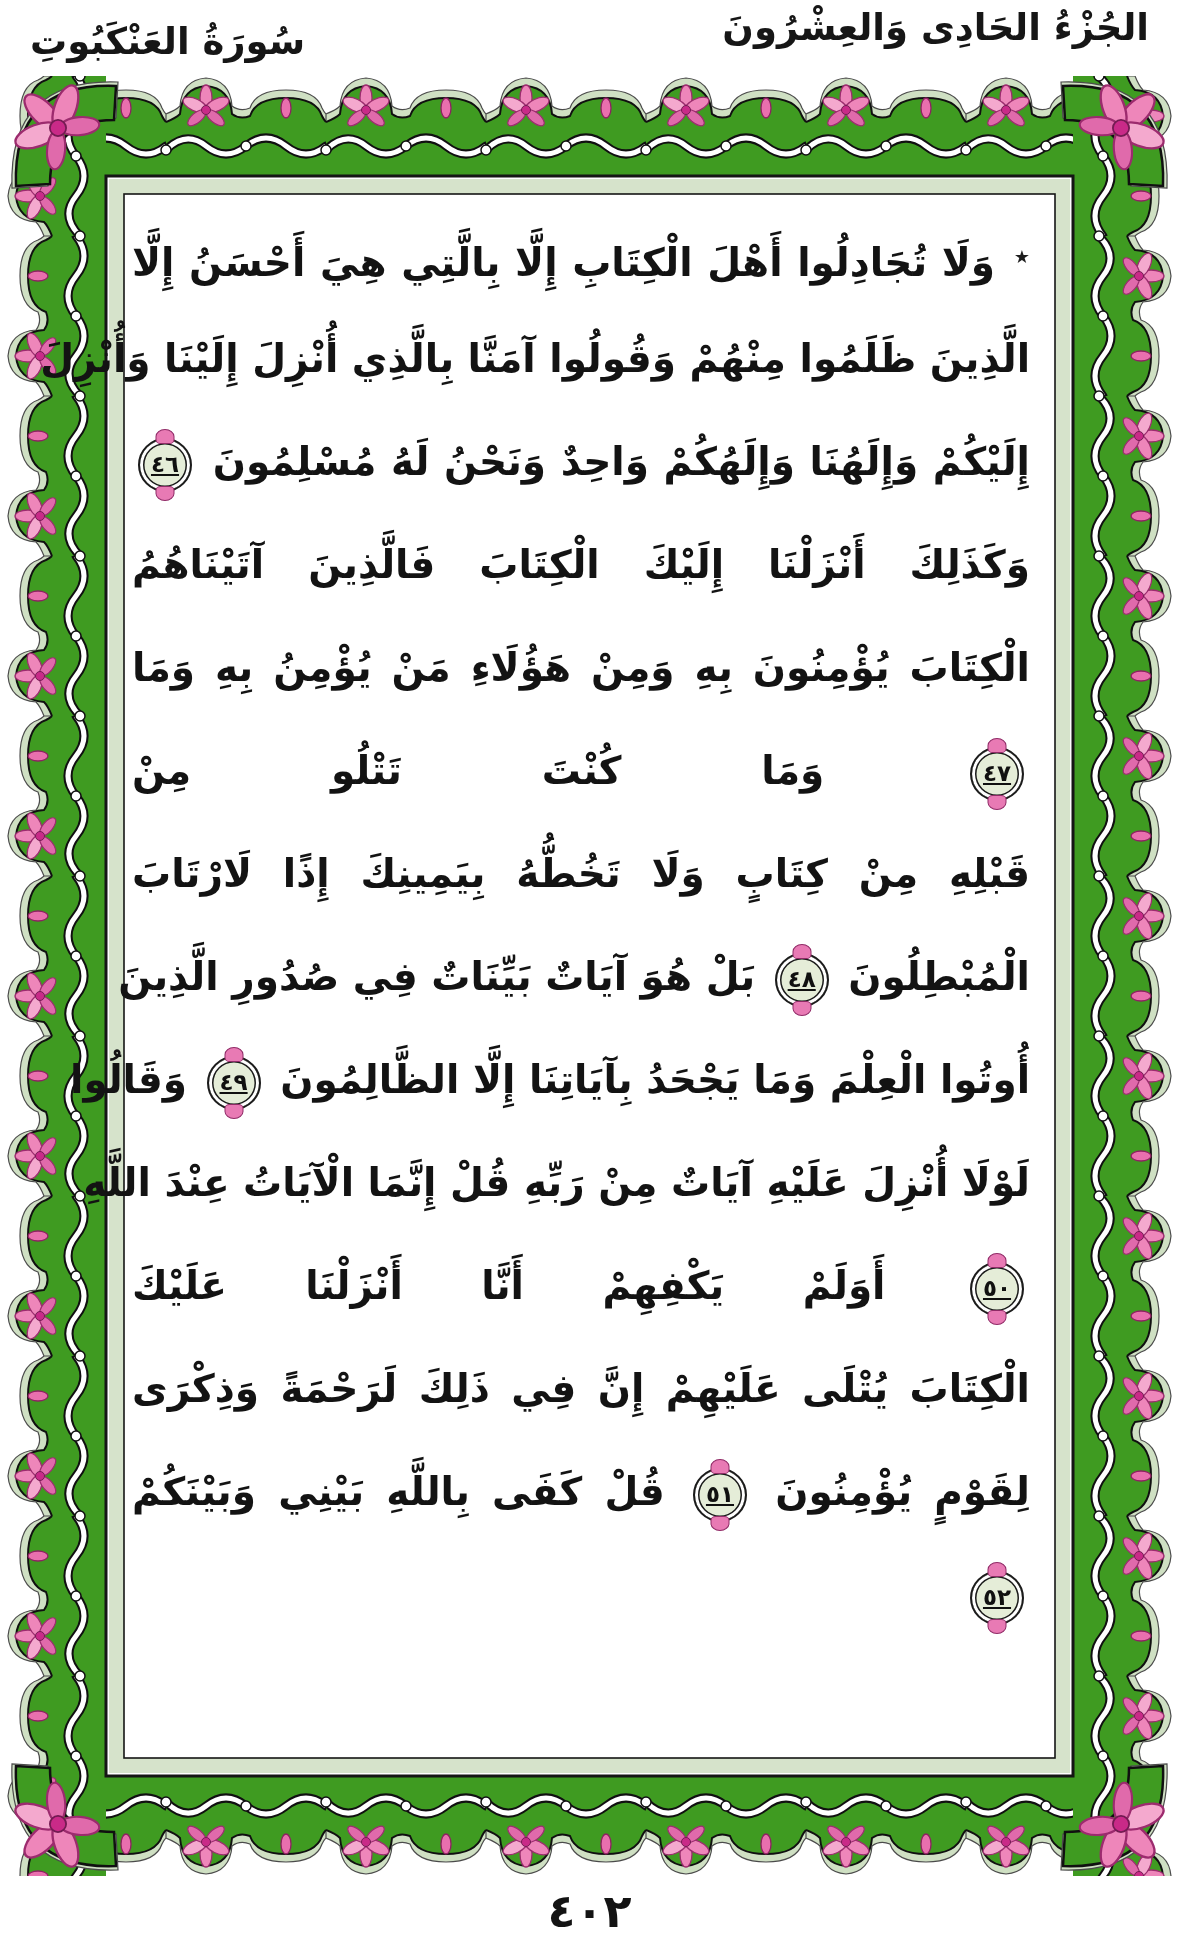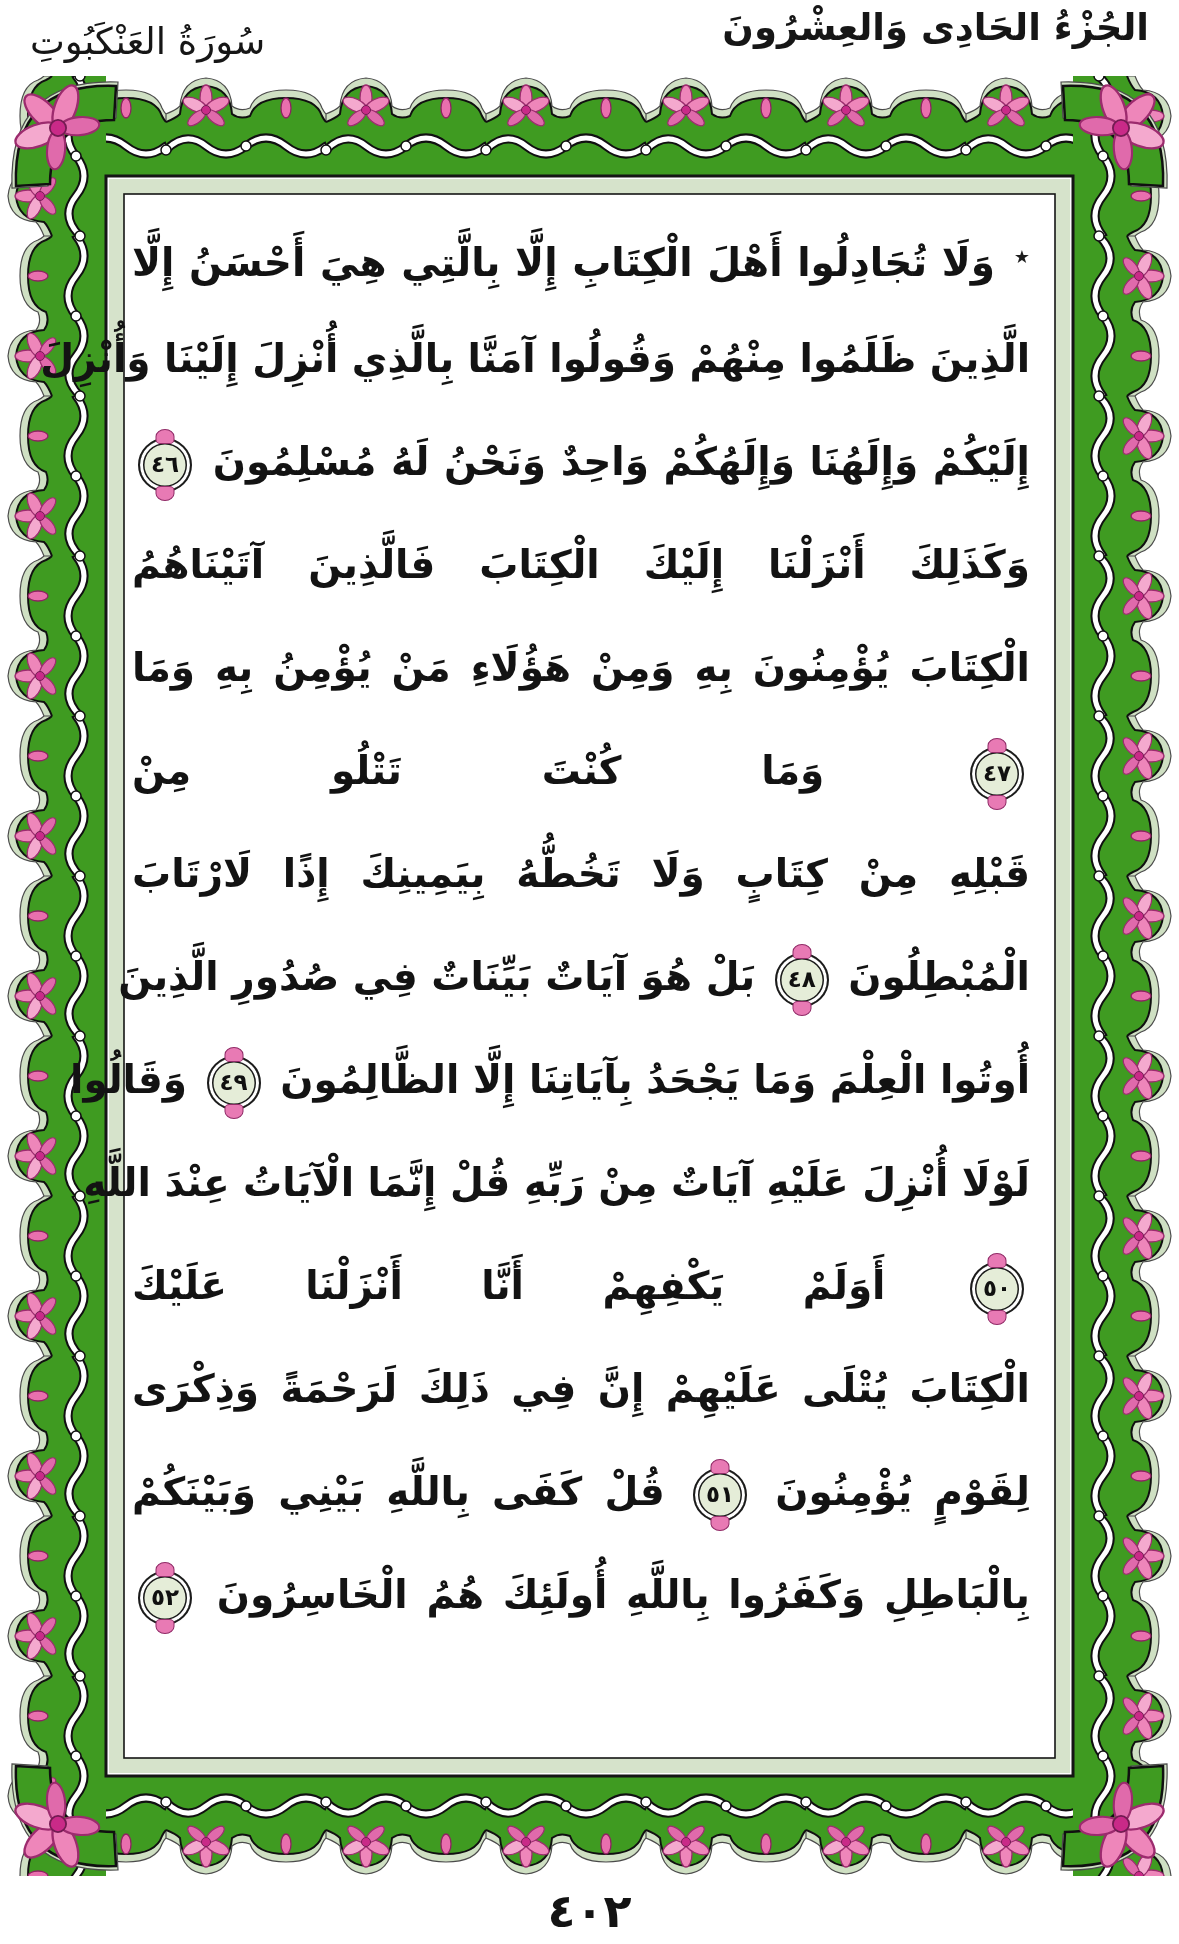--- a/index.html
+++ b/index.html
@@ -12,21 +12,21 @@
     direction:rtl;
   }
   
   .header{
     position:absolute;top:4px;right:0;left:0;
     display:flex;justify-content:space-between;align-items:flex-start;
     padding:0 30px;direction:rtl;
     color:#161616;
   }
   .juz-title{font-size:37px;font-weight:700;margin-top:2px;}
-  .surah-title{font-size:37px;font-weight:400;margin-top:16px;}
+  .surah-title{font-size:37px;font-weight:700;margin-top:16px;}
   
   .frame{position:absolute;left:6px;top:76px;}
   
   .text-area{
     position:absolute;
     left:132px;top:204px;width:898px;height:1560px;
     direction:rtl;
     color:#131313;
   }
   .line{
@@ -49,21 +49,21 @@
     vertical-align:middle;margin:0 6px;
   }
   .ayah::before,.ayah::after{
     content:"";position:absolute;left:50%;transform:translateX(-50%);
     width:17px;height:13px;background:#e87ab4;
     border:1.5px solid #8f2a66;
   }
   .ayah::before{top:-11px;border-radius:55% 55% 30% 30%;}
   .ayah::after{bottom:-11px;border-radius:30% 30% 55% 55%;}
   .ayah-num{
-    font-size:23px;font-weight:700;line-height:1;color:#101010;
+    font-size:23px;font-weight:700;line-height:1;color:#101010;text-decoration:underline;
   }
   
   .page-number{
     position:absolute;bottom:6px;left:0;right:0;
     text-align:center;font-size:46px;font-weight:700;color:#131313;
   }
 </style>
 </head>
 <body>
 
@@ -150,20 +150,20 @@
           <span class="ayah-num">٤٩</span>
         </span> <span class="txt">وَقَالُوا</span> </div>
       <div class="line"><span class="txt">لَوْلَا أُنْزِلَ عَلَيْهِ آيَاتٌ مِنْ رَبِّهِ قُلْ إِنَّمَا الْآيَاتُ عِنْدَ اللَّهِ</span> </div>
       <div class="line"> <span class="ayah">
           <span class="ayah-num">٥٠</span>
         </span> <span class="txt">أَوَلَمْ يَكْفِهِمْ أَنَّا أَنْزَلْنَا عَلَيْكَ</span> </div>
       <div class="line"><span class="txt">الْكِتَابَ يُتْلَى عَلَيْهِمْ إِنَّ فِي ذَلِكَ لَرَحْمَةً وَذِكْرَى</span> </div>
       <div class="line"><span class="txt">لِقَوْمٍ يُؤْمِنُونَ</span> <span class="ayah">
           <span class="ayah-num">٥١</span>
         </span> <span class="txt">قُلْ كَفَى بِاللَّهِ بَيْنِي وَبَيْنَكُمْ</span> </div>
-      <div class="line"><span class="txt">بِالْبَاطِلِ وَكَفَرُوا بِاللَّهِ أُولَئِكَ هُمُ الْخَاسِرُونَ</span> <span class="ayah">
+      <div class="line"> <span class="ayah">
           <span class="ayah-num">٥٢</span>
         </span> </div>
     </div>
 
   <div class="page-number">٤٠٢</div>
 
 </div>
 
 </body></html>

